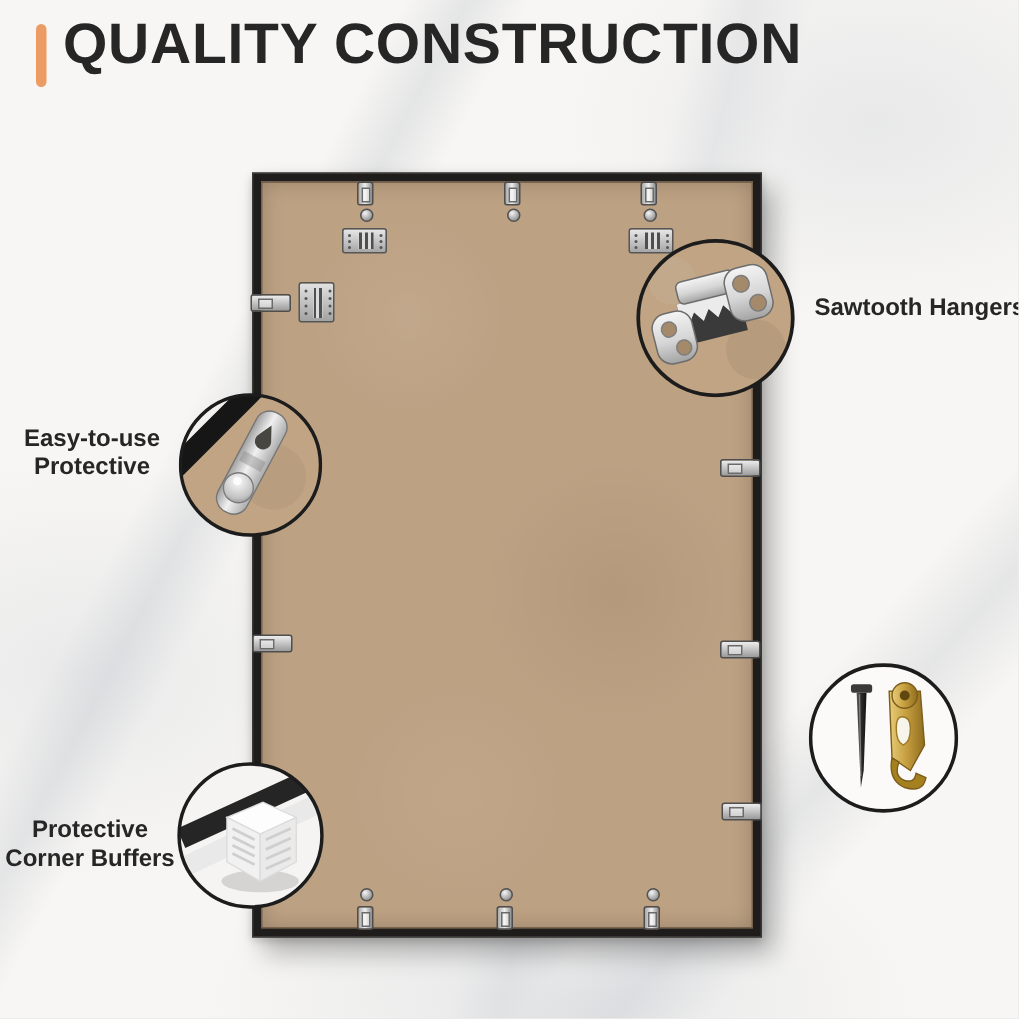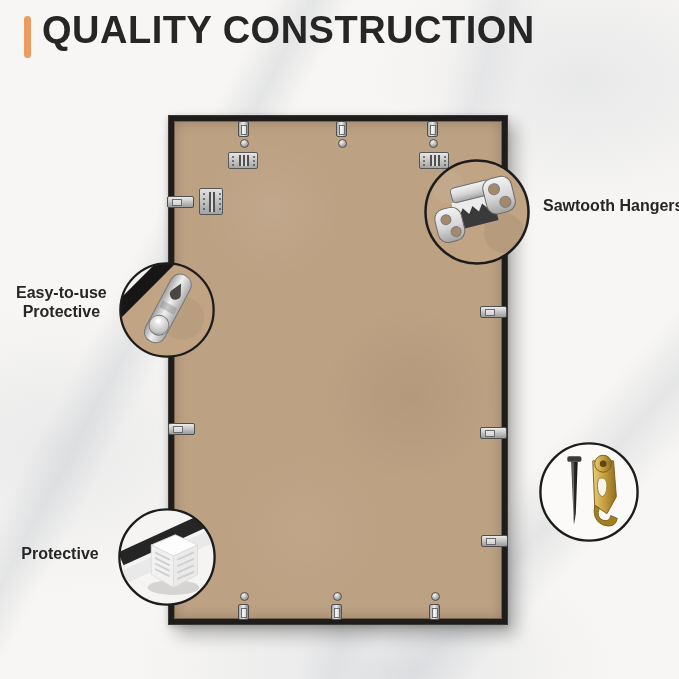--- a/index.html
+++ b/index.html
@@ -238,17 +238,18 @@
 
   <div class="callout-label lbl-sawtooth">
     <span>Sawtooth Hangers</span>
   </div>
   <div class="callout-label lbl-turnbuttons">
     <div>Easy-to-use</div>
     <div>Protective</div>
   </div>
   <div class="callout-label lbl-buffers">
     <div>Protective</div>
+    <div>Corner Buffers</div>
   </div>
   <div class="callout-label lbl-hooks">
   </div>
 
 </div>
 
 </body></html>

